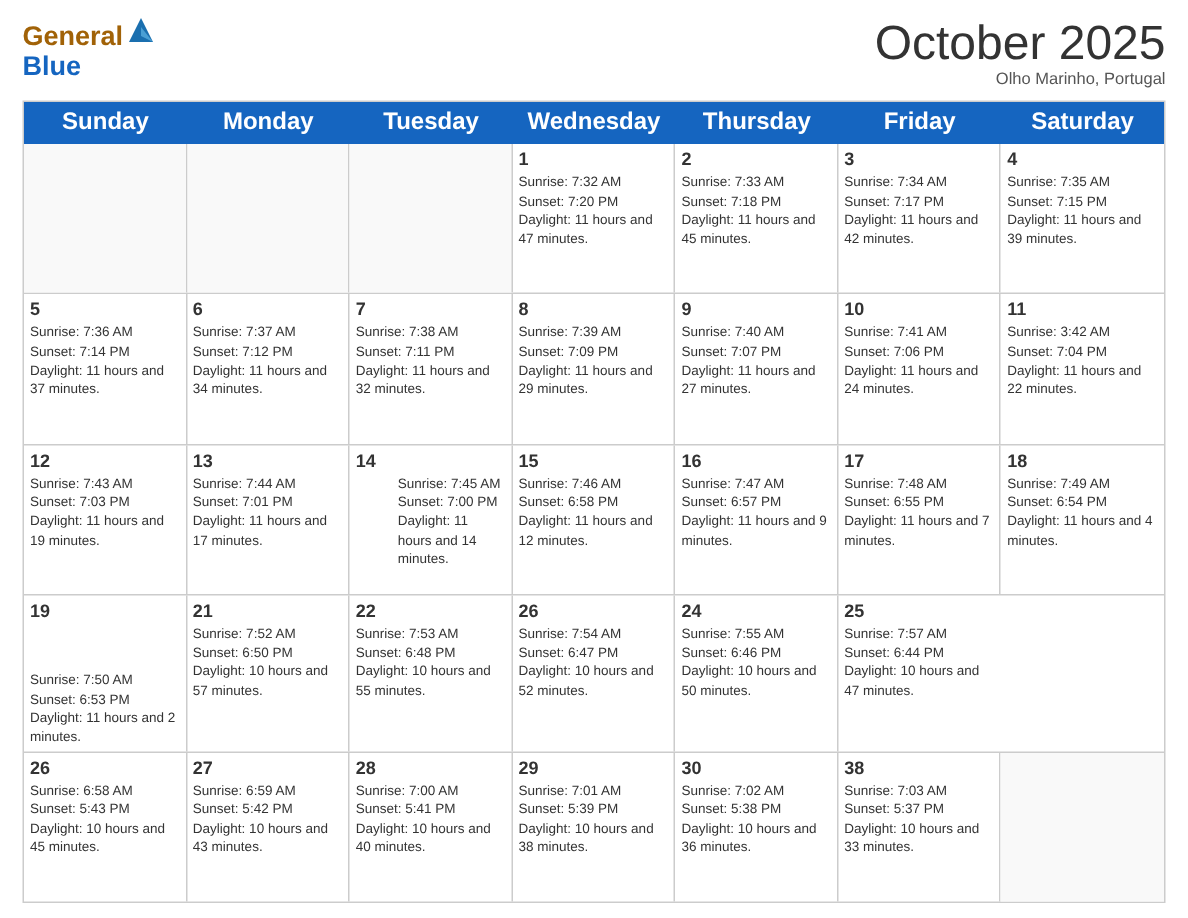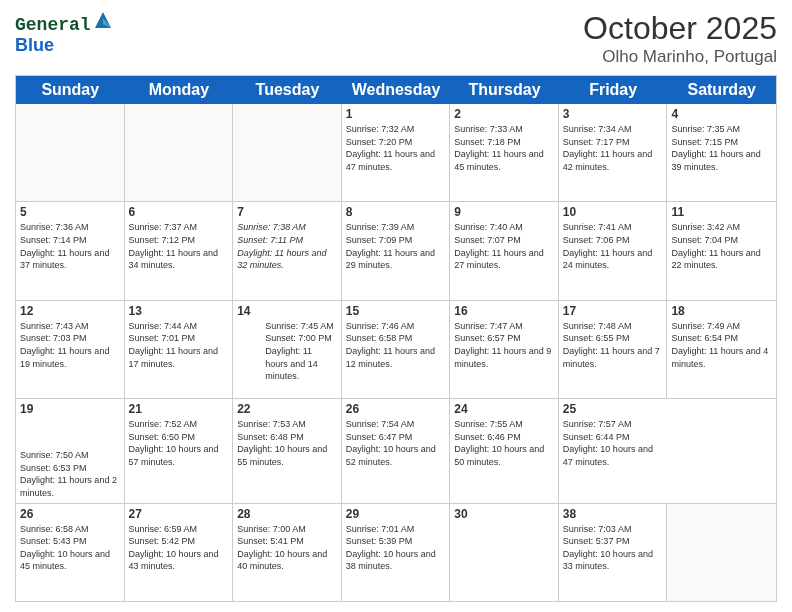--- a/index.html
+++ b/index.html
@@ -25,37 +25,37 @@
     }
     .logo {
       display: flex;
       align-items: center;
     }
     .logo-text {
       font-size: 18px;
       font-weight: bold;
       line-height: 1.1;
     }
-    .logo-general { color: #14532d; font-family: Liberation Mono, monospace; }
+    .logo-general { color: #a16207; }
     .logo-blue { color: #1565C0; }
     .logo-icon {
       width: 20px;
       height: 20px;
       margin-left: 2px;
     }
     .title-block {
       text-align: right;
     }
     .month-title {
       font-size: 32px;
       color: #333;
       font-weight: normal;
     }
     .location {
-      font-size: 17px;
+      font-size: 11px;
       color: #555;
     }
     .calendar {
       flex: 1;
       display: flex;
       flex-direction: column;
       border: 1px solid #ccc;
     }
     .cal-header {
       display: grid;
@@ -182,21 +182,21 @@
 Daylight: 11 hours and 37 minutes.</div>
           </div>
           <div class="cal-cell">
             <div class="day-number">6</div>
             <div class="cell-detail" style="white-space: pre-line;">Sunrise: 7:37 AM
 Sunset: 7:12 PM
 Daylight: 11 hours and 34 minutes.</div>
           </div>
           <div class="cal-cell">
             <div class="day-number">7</div>
-            <div class="cell-detail" style="white-space: pre-line; font-style: italic;">Sunrise: 7:38 AM
+            <div class="cell-detail" style="white-space: pre-line;">Sunrise: 7:38 AM
 Sunset: 7:11 PM
 Daylight: 11 hours and 32 minutes.</div>
           </div>
           <div class="cal-cell">
             <div class="day-number">8</div>
             <div class="cell-detail" style="white-space: pre-line;">Sunrise: 7:39 AM
 Sunset: 7:09 PM
 Daylight: 11 hours and 29 minutes.</div>
           </div>
           <div class="cal-cell">
@@ -320,20 +320,23 @@
 Daylight: 10 hours and 40 minutes.</div>
           </div>
           <div class="cal-cell">
             <div class="day-number">29</div>
             <div class="cell-detail" style="white-space: pre-line;">Sunrise: 7:01 AM
 Sunset: 5:39 PM
 Daylight: 10 hours and 38 minutes.</div>
           </div>
           <div class="cal-cell">
             <div class="day-number">30</div>
+            <div class="cell-detail" style="white-space: pre-line;">Sunrise: 7:02 AM
+Sunset: 5:38 PM
+Daylight: 10 hours and 36 minutes.</div>
           </div>
           <div class="cal-cell">
             <div class="day-number">38</div>
             <div class="cell-detail" style="white-space: pre-line;">Sunrise: 7:03 AM
 Sunset: 5:37 PM
 Daylight: 10 hours and 33 minutes.</div>
           </div>
           <div class="cal-cell empty"></div>
         </div>
       </div>

